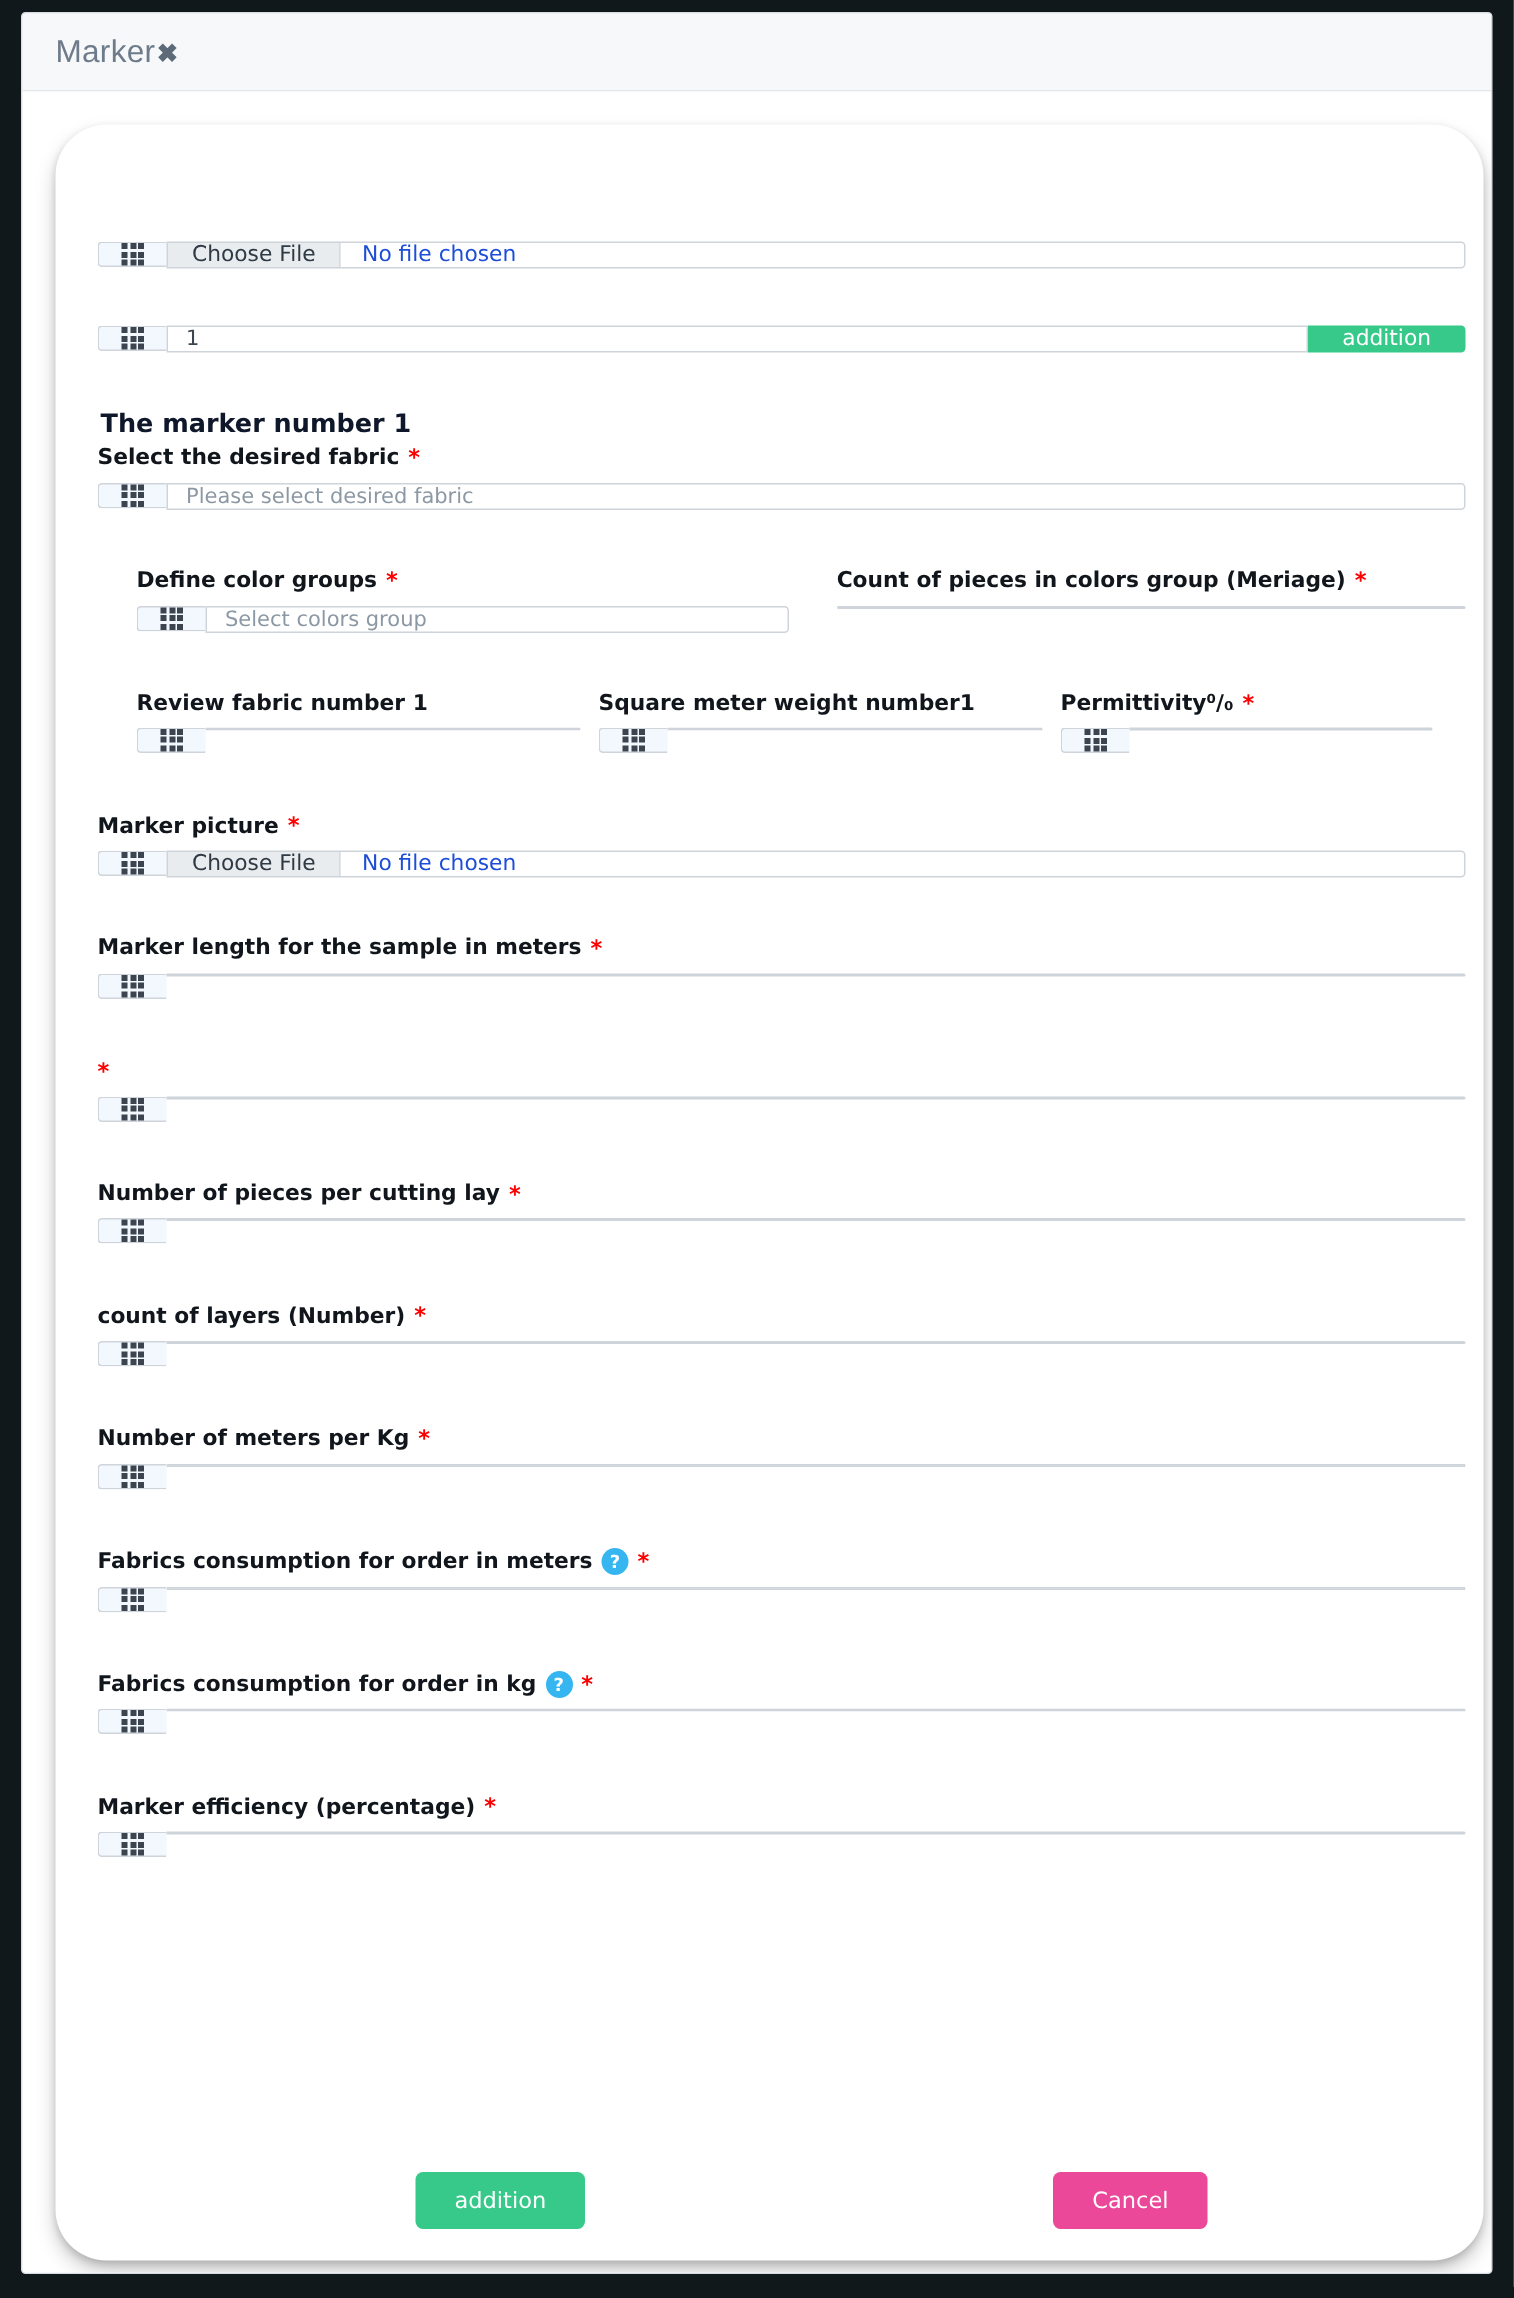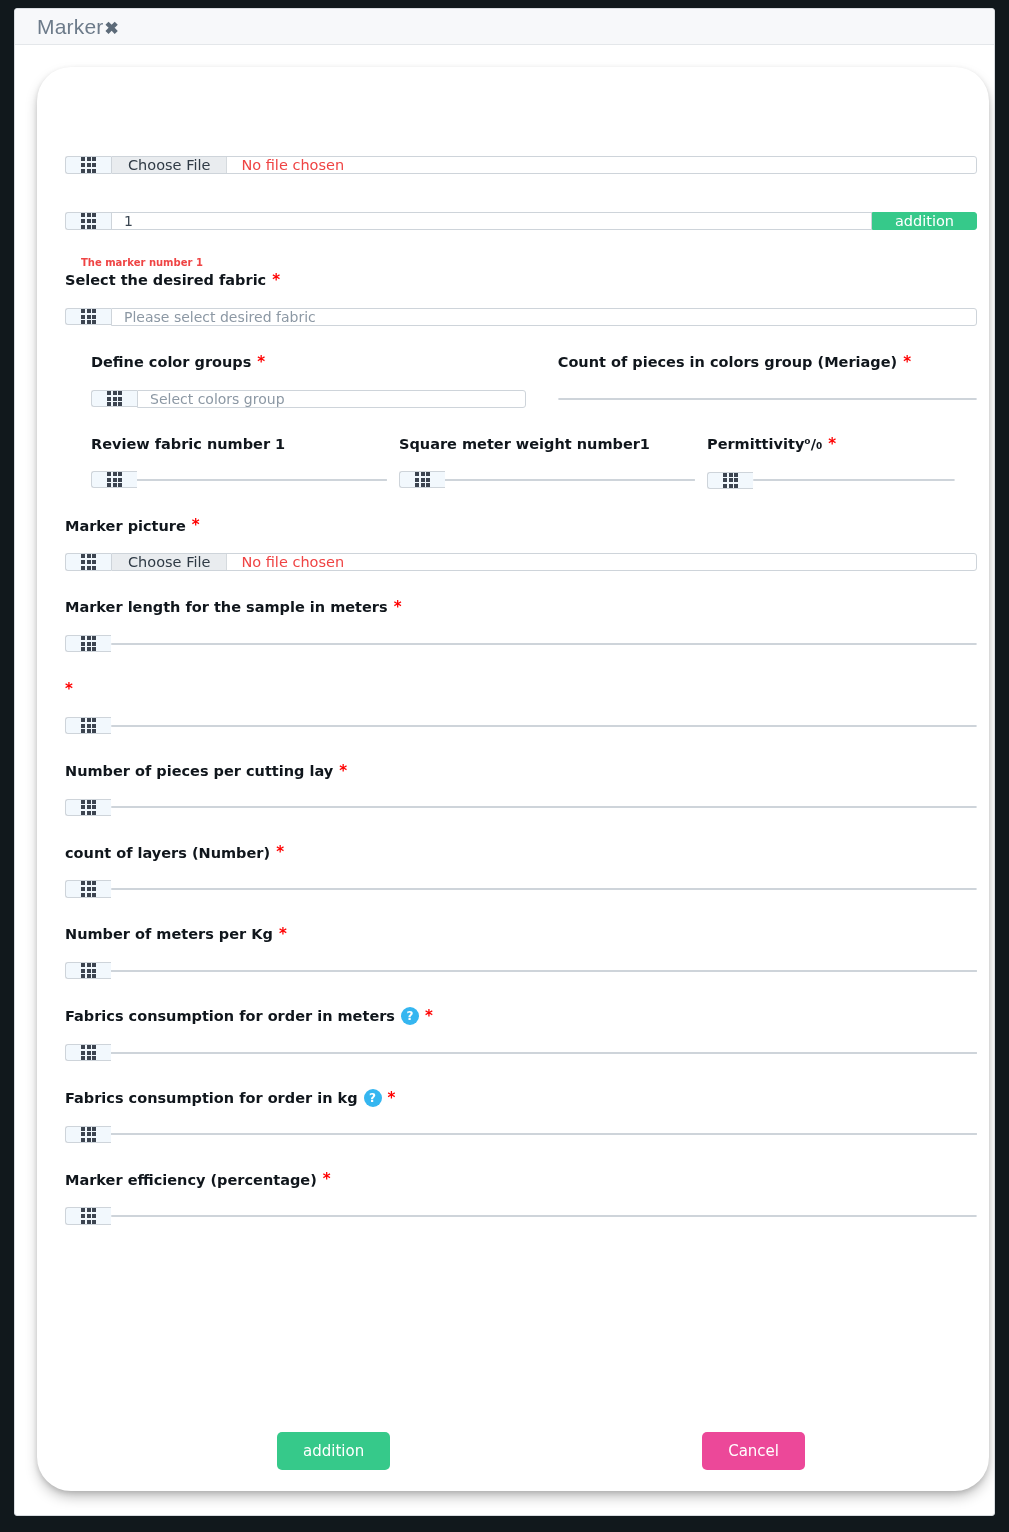--- a/index.html
+++ b/index.html
@@ -19,21 +19,21 @@
   .modal {
     position: absolute;
     left: 14px; top: 8px;
     width: 981px; height: 1508px;
     background: #ffffff;
     border: 1px solid #d9dde1;
     border-radius: 3px;
     overflow: hidden;
   }
   .modal-header {
-    height: 36px;
+    height: 52px;
     background: #f7f8fa;
     border-bottom: 1px solid #e4e7ea;
     display: flex;
     align-items: center;
     padding: 0 22px;
   }
   .modal-title {
     font-family: "Liberation Sans", sans-serif;
     font-size: 21px;
     color: #6d7b8a;
@@ -79,21 +79,21 @@
     font-size: 14.5px;
     font-weight: bold;
     color: #10161c;
     margin: 0 0 7px 0;
     display: flex;
     align-items: center;
     gap: 6px;
     line-height: 1.25;
   }
   .req { color: #ff0000; font-weight: bold; font-size: 15px; }
-  .sub-note { font-weight: bold; font-size: 10px; color: #ef4444; margin: 0 0 3px 16px; }
+  .sub-note { font-weight: bold; font-size: 17px; color: #0f172a; margin: 0 0 3px 2px; }
 
   
   .circ-icon {
     display: inline-flex;
     align-items: center; justify-content: center;
     width: 18px; height: 18px;
     border-radius: 50%;
     background: #35b6f0;
     color: #ffffff;
     font-size: 12px;
@@ -101,21 +101,21 @@
     font-family: "DejaVu Serif", serif;
     line-height: 1;
     cursor: pointer;
     flex: none;
   }
   .circ-icon.q { font-family: "DejaVu Sans", sans-serif; font-size: 12px; }
 
   
   .igroup {
     display: flex;
-    align-items: center;
+    align-items: flex-start;
     height: 40px;
     margin-bottom: 16px;
   }
   .addon {
     width: 46px;
     flex: none;
     background: #f2f8fd;
     border: 1px solid #ced4da;
     border-right: none;
     border-radius: 3px 0 0 3px;
@@ -172,21 +172,21 @@
     font-size: 14.5px;
     color: #2f3a45;
     cursor: pointer;
     flex: none;
   }
   .file-name {
     display: flex;
     align-items: center;
     padding: 0 14px;
     font-size: 14.5px;
-    color: #ef4444;
+    color: #1d4ed8;
   }
 
   
   .append-btn {
     flex: none;
     background: #36c98a;
     color: #ffffff;
     border: 1px solid #36c98a;
     border-radius: 0 3px 3px 0;
     padding: 0 22px;

